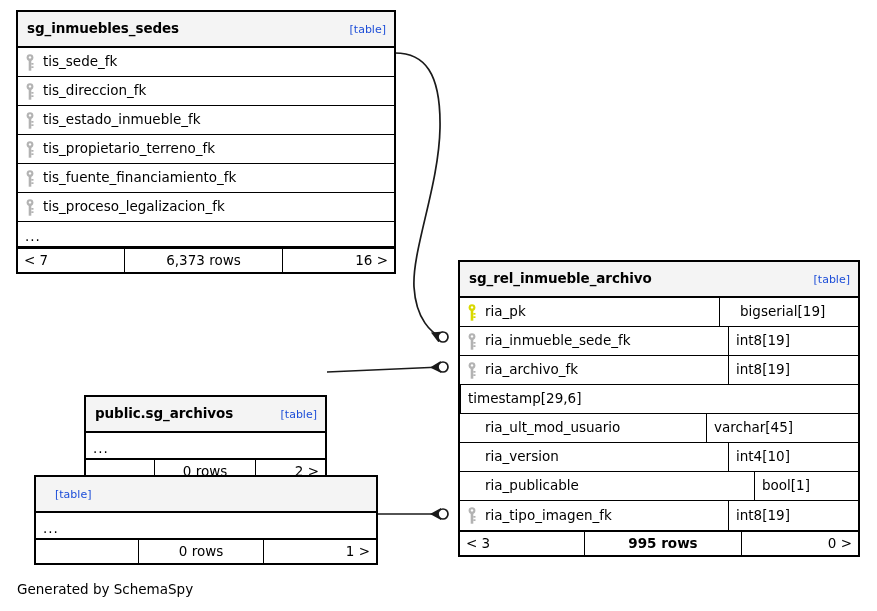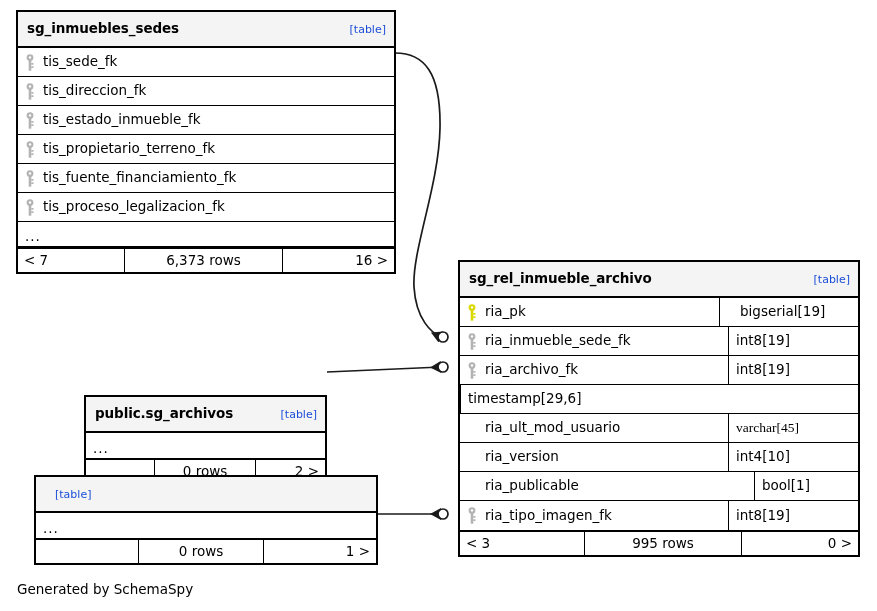--- a/index.html
+++ b/index.html
@@ -362,21 +362,21 @@
 
       <div class="row">
         <div class="cell-type" style="width:130px;">timestamp[29,6]</div>
       </div>
 
       <div class="row">
         <div class="cell-name">
           <span class="keyspacer"></span>
           <span class="col-label">ria_ult_mod_usuario</span>
         </div>
-        <div class="cell-type" style="width:130px;font-family:Liberation Serif, serif;">varchar[45]</div>
+        <div class="cell-type" style="width:152px;">varchar[45]</div>
       </div>
 
       <div class="row">
         <div class="cell-name">
           <span class="keyspacer"></span>
           <span class="col-label">ria_version</span>
         </div>
         <div class="cell-type" style="width:130px;text-align:right;">int4[10]</div>
       </div>
 
@@ -398,20 +398,20 @@
             <rect x="6.3" y="12.3" width="2.2" height="1.7" fill="#b3b3b3"></rect>
           </svg>
           <span class="col-label">ria_tipo_imagen_fk</span>
         </div>
         <div class="cell-type" style="width:130px;">int8[19]</div>
       </div>
 
     </div>
     <div class="ent-foot">
       <div class="foot-cell foot-left" style="width:124px;">&lt; 3</div>
-      <div class="foot-cell foot-mid" style="width:158px;">995 rows</div>
+      <div class="foot-cell foot-mid" style="width:158px;font-weight:bold;">995 rows</div>
       <div class="foot-cell foot-right" style="flex:1 1 auto;">0 &gt;</div>
     </div>
   </div>
 
   <div id="caption">Generated by SchemaSpy</div>
 
 </div>
 
 </body></html>

